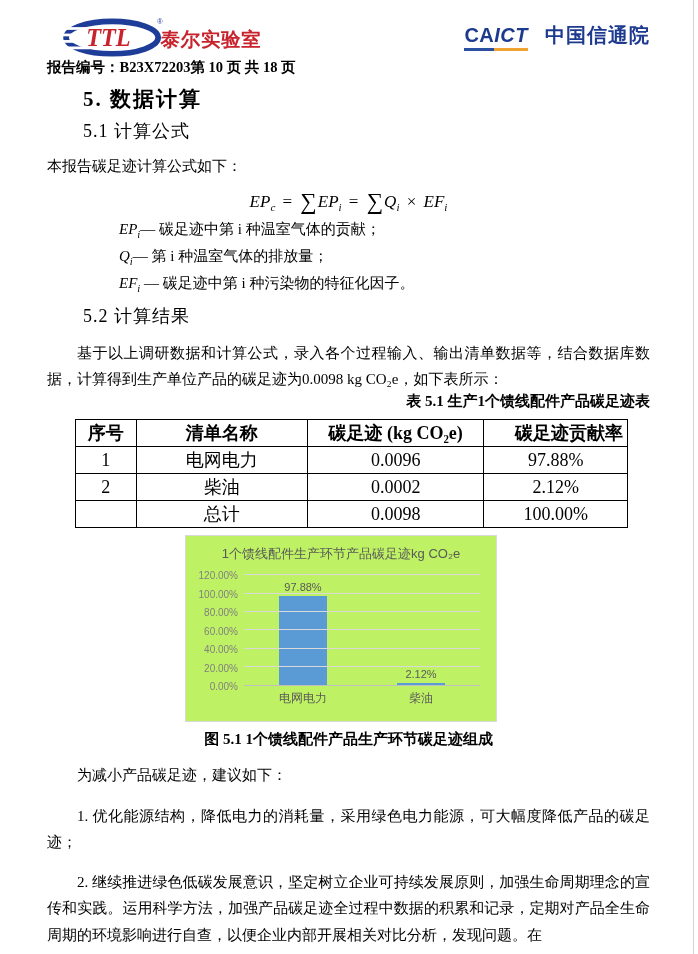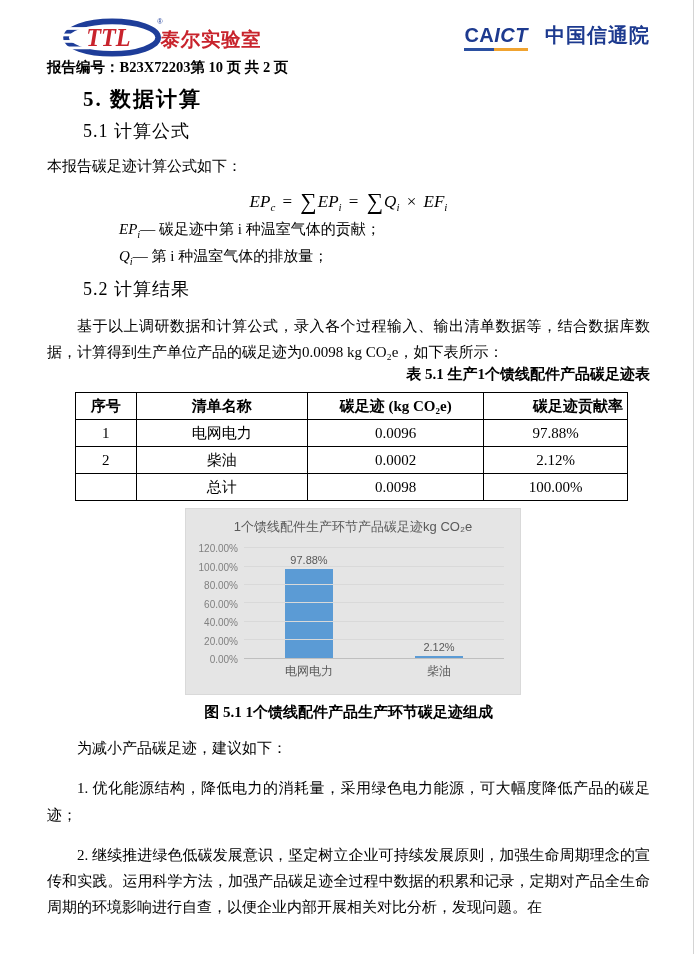--- a/index.html
+++ b/index.html
@@ -33,25 +33,25 @@
 
   .defs { margin:3px 0 0 72px; }
   .defs .def { font-size:15px; line-height:1.72; }
   .defs i { font-family:"Liberation Serif",serif; }
   .defs sub { font-size:10.5px; font-style:italic; }
 
   .results-par { margin-top:12px; text-indent:2em; }
 
   .tbl-caption { text-align:right; font-weight:bold; font-size:15px; }
   table.data { border-collapse:collapse; width:553px; margin:8px 0 0 28px; }
-  table.data th, table.data td { border:1px solid #000; text-align:center; font-size:15px; height:27px; padding:1px 4px; }
+  table.data th, table.data td { border:1px solid #000; text-align:center; font-size:18px; height:27px; padding:1px 4px; }
   table.data th { font-weight:bold; }
 
   
-  .chart { width:336px; height:187px; margin:7px 0 0 138px; border:1px solid #d9d9d9; background:#e5e5e5;
+  .chart { width:312px; height:187px; margin:7px 0 0 138px; border:1px solid #d9d9d9; background:#bef264;
            font-family:"Liberation Sans","DejaVu Sans",sans-serif; padding-top:9px; }
   .chart-title { text-align:center; color:#595959; font-size:13px; }
   .chart-main { display:flex; height:111px; margin:12px 16px 0 6px; }
   .chart-ylabels { position:relative; width:52px; }
   .ytick { position:absolute; right:6px; transform:translateY(50%); font-size:10px; color:#808080; white-space:nowrap; }
   .chart-plot { position:relative; flex:1; border-bottom:1px solid #bfbfbf; }
   .gridline { position:absolute; left:0; right:0; height:1px; background:#d9d9d9; }
   .bar-area { position:absolute; left:0; right:0; top:0; bottom:0; display:flex; }
   .bar-slot { flex:1; position:relative; }
   .bar { position:absolute; bottom:0; left:50%; transform:translateX(-50%); width:48px; }
@@ -82,34 +82,35 @@
     </svg>
     <div class="caict">
       <span class="seg ca">CA</span>
         <span class="seg ict">ICT</span>
       <span class="cn">中国信通院</span>
     </div>
   </div>
 
   <div class="meta-row">
     <div><span>报告编号：</span><span>B23X72203</span></div>
-    <div class="pageno">第 10 页 共 2 页</div>
+    <div class="pageno">第 10 页 共 18 页</div>
   </div>
 
   <div class="content">
     <h1>5. 数据计算</h1>
     <h2>5.1 计算公式</h2>
 
     <p class="body-par intro">本报告碳足迹计算公式如下：</p>
 
     <div class="formula"><i>EP</i><sub>c</sub><span class="op"> = </span><span class="sum">∑</span><i>EP</i><sub>i</sub><span class="op"> = </span><span class="sum">∑</span><i>Q</i><sub>i</sub><span class="op"> × </span><i>EF</i><sub>i</sub></div>
 
     <div class="defs">
         <div class="def"><i>EP</i><sub>i</sub><span>— 碳足迹中第 i 种温室气体的贡献；</span></div>
         <div class="def"><i>Q</i><sub>i</sub><span>— 第 i 种温室气体的排放量；</span></div>
+        <div class="def"><i>EF</i><sub>i</sub><span> — 碳足迹中第 i 种污染物的特征化因子。</span></div>
       </div>
 
     <h2>5.2 计算结果</h2>
 
     <p class="body-par results-par">基于以上调研数据和计算公式，录入各个过程输入、输出清单数据等，结合数据库数据，计算得到生产单位产品的碳足迹为0.0098 kg CO₂e，如下表所示：</p>
 
     <div class="tbl-caption">表 5.1 生产1个馈线配件产品碳足迹表</div>
 
     <table class="data">
       <thead>

